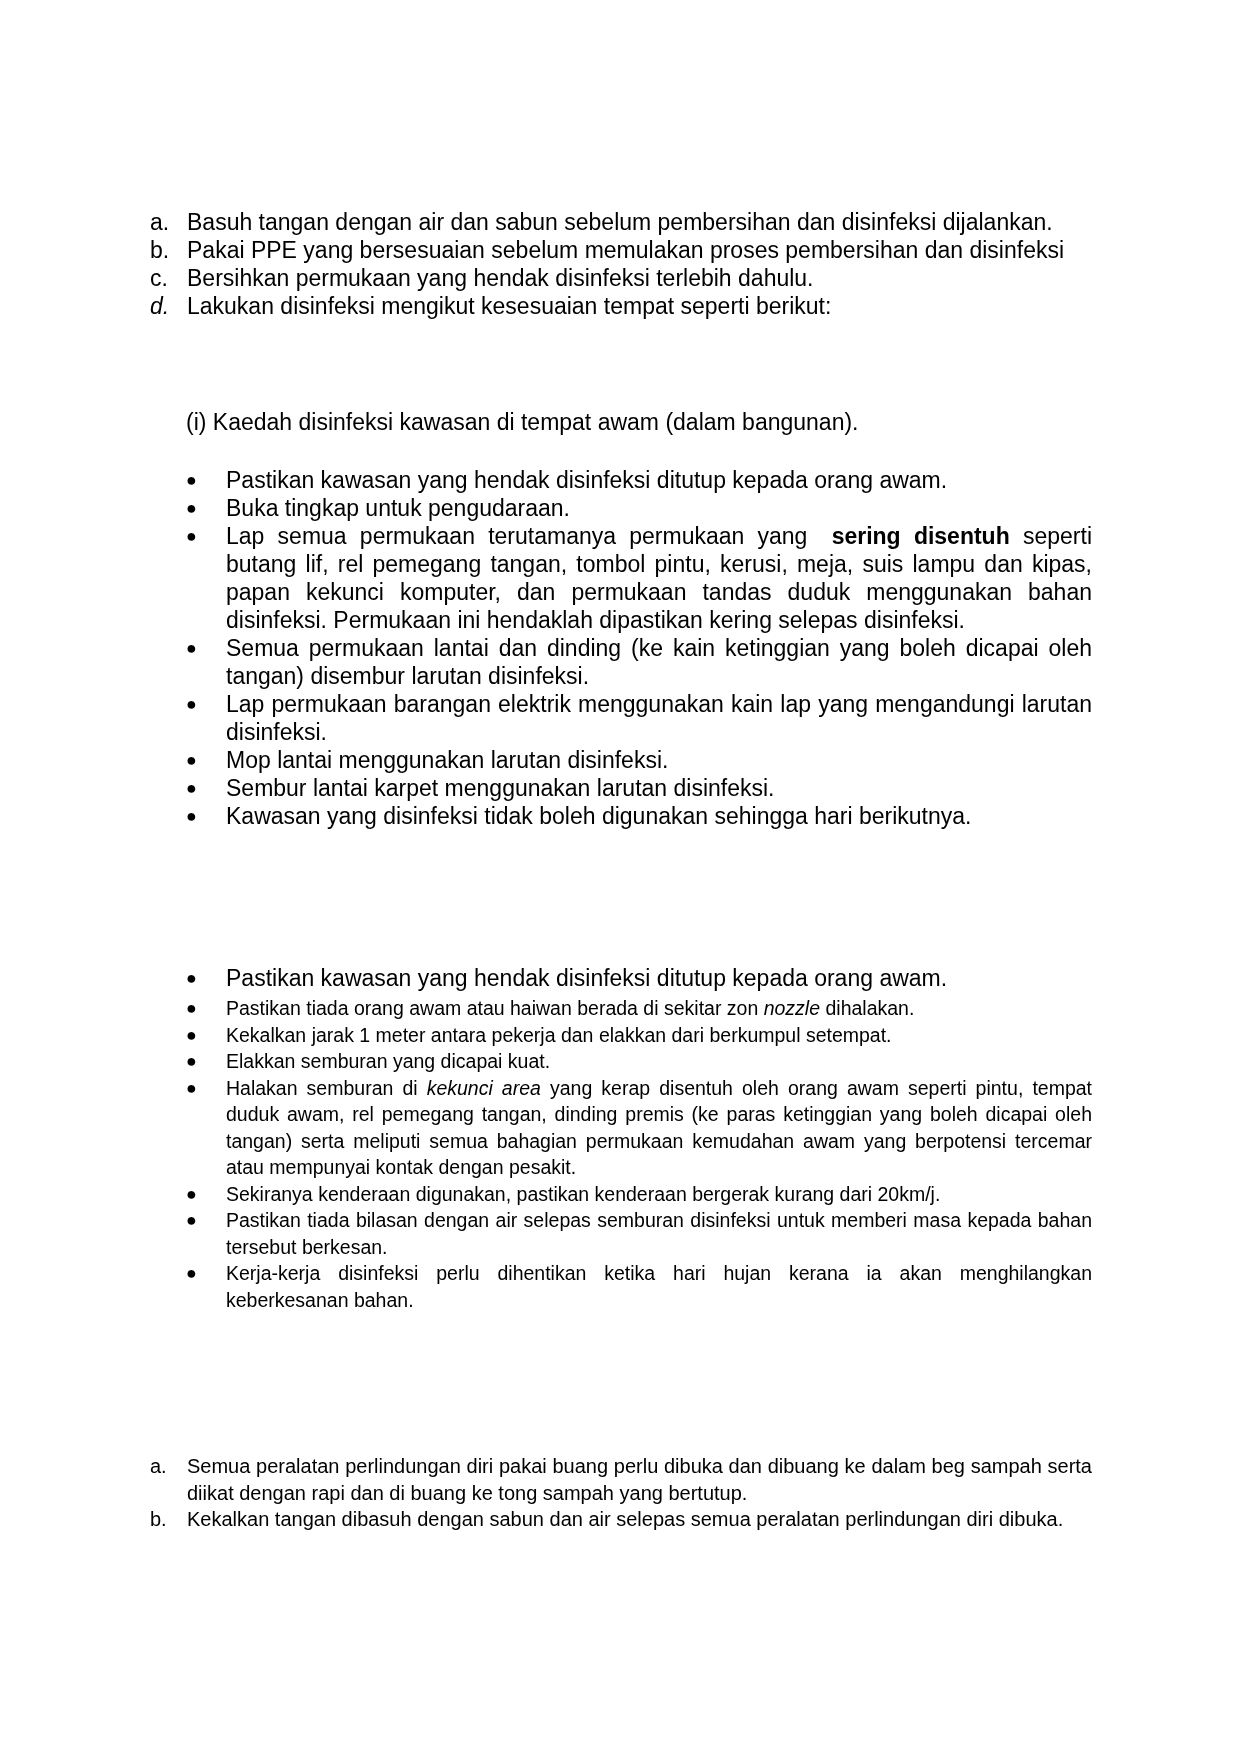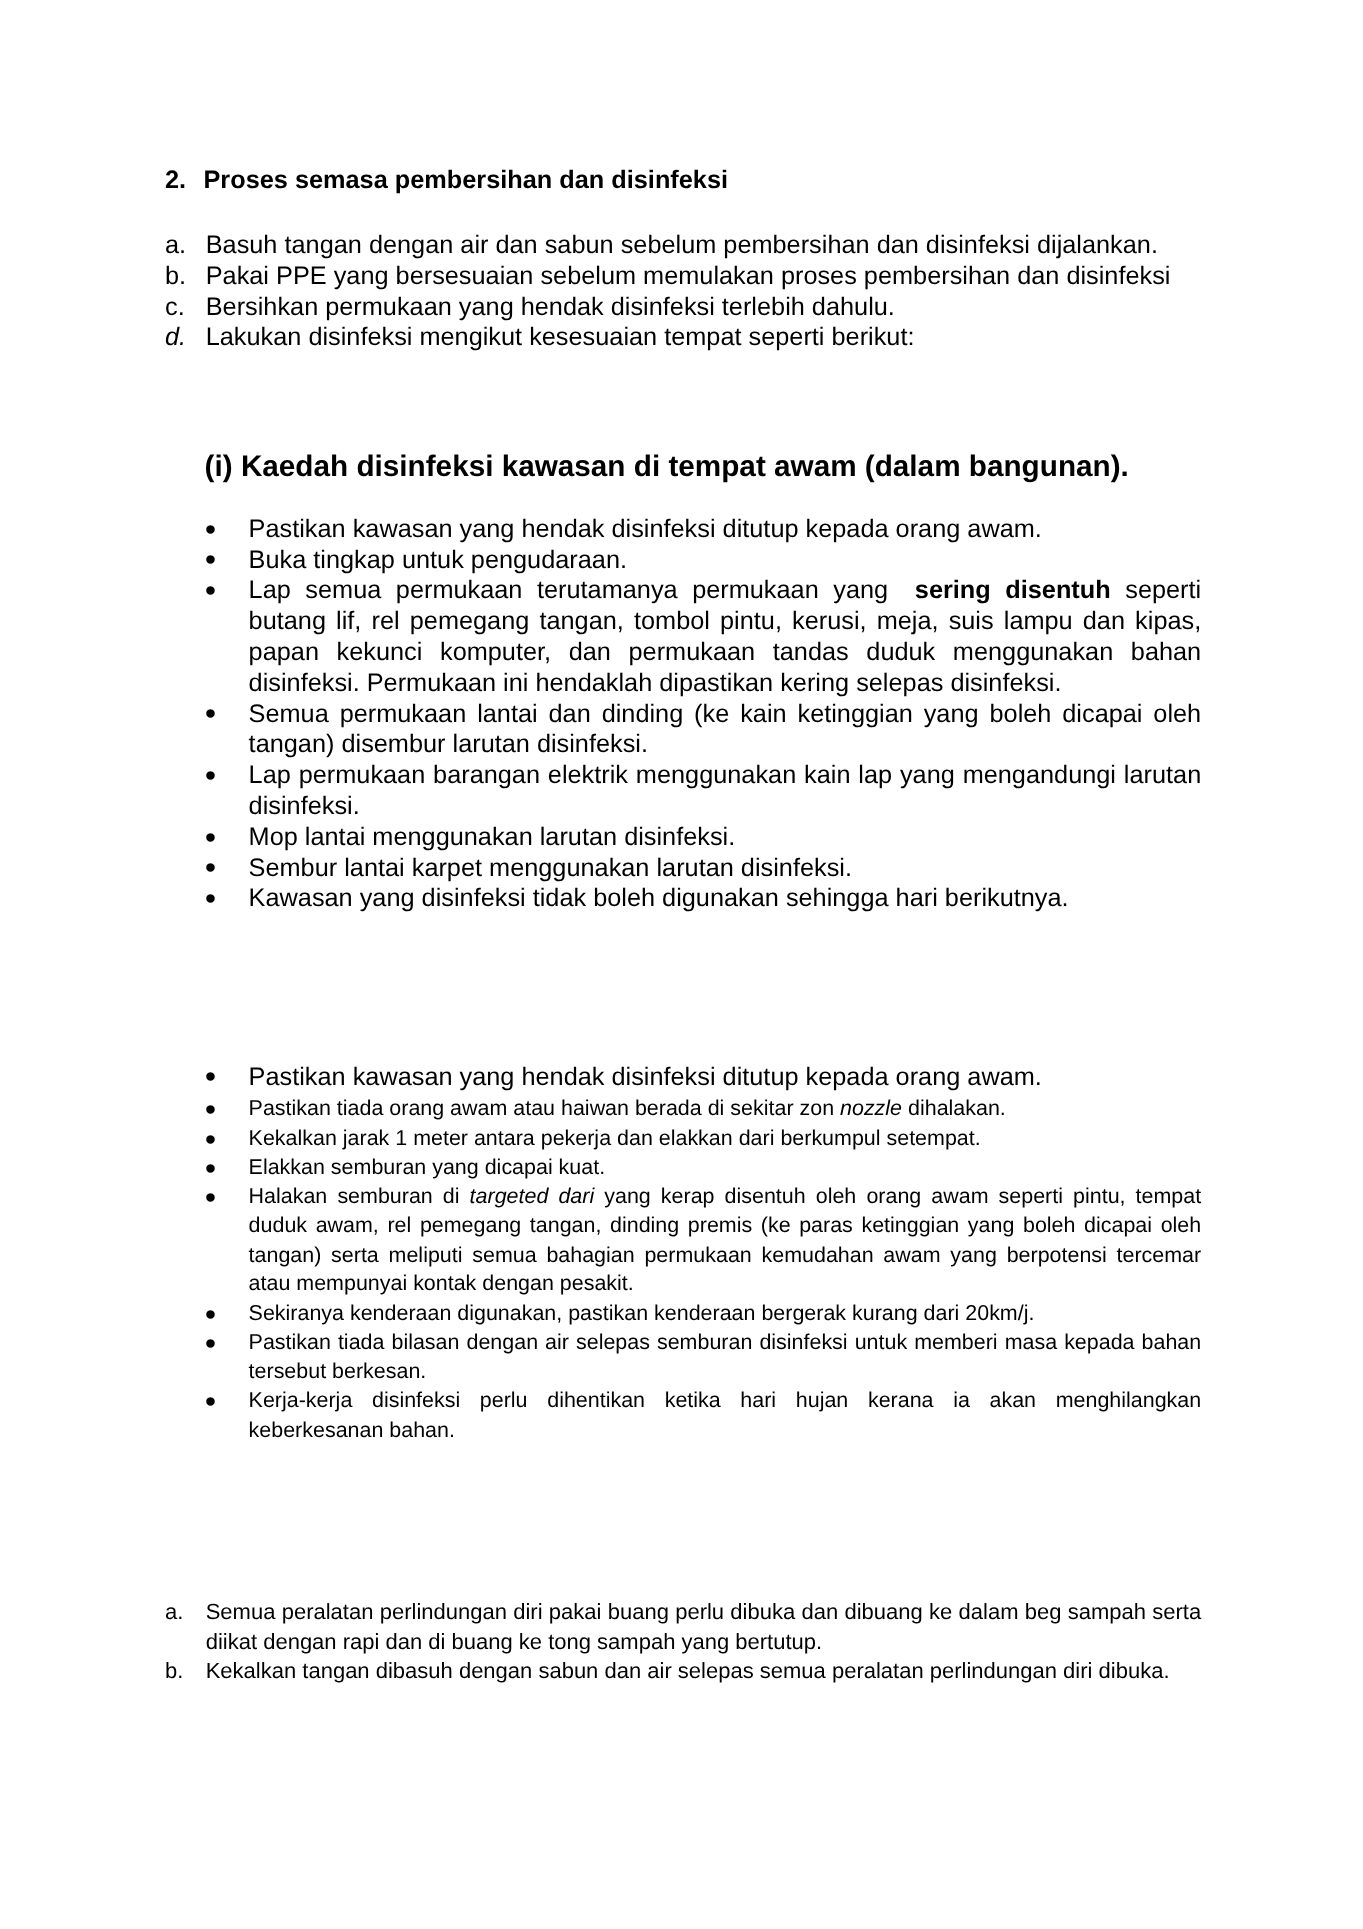--- a/index.html
+++ b/index.html
@@ -15,21 +15,21 @@
   .h2 .num { display: inline-block; width: 35px; }
   .alist {
     position: absolute; left: 150px; width: 942px; top: 208px;
     font-size: 23px; line-height: 28px;
   }
   .aitem { display: flex; }
   .aitem .lbl { width: 37px; flex: 0 0 37px; }
   .aitem .txt { flex: 1; text-align: justify; }
   .aitem .lbl.ital { font-style: italic; }
   .sub-h {
-    position: absolute; left: 186px; font-size: 27px; font-weight: bold;
+    position: absolute; left: 186px; font-size: 23px; font-weight: normal;
   }
   .blist {
     position: absolute; left: 186px; width: 906px;
     line-height: 28px;
   }
   .bitem { display: flex; }
   .bitem .dot { width: 40px; flex: 0 0 40px; font-size: 18px; line-height: inherit; }
   .bitem .txt { flex: 1; text-align: justify; }
   .blist.big { font-size: 23px; }
   .blist.small { font-size: 19.5px; line-height: 26.5px; }
@@ -44,23 +44,20 @@
   }
   .clist .aitem .lbl { width: 37px; flex: 0 0 37px; }
   i { font-style: italic; }
   b { font-weight: bold; margin-left: 11px; }
 </style>
 </head>
 <body>
 
 <div class="page">
 
-  <div class="h2">
-    <span class="num">2.</span><span>Proses semasa pembersihan dan disinfeksi</span>
-  </div>
 
   <div class="alist">
     <div class="aitem">
       <span class="lbl">a.</span>
       <span class="txt">Basuh tangan dengan air dan sabun sebelum pembersihan dan disinfeksi dijalankan.</span>
     </div>
     <div class="aitem">
       <span class="lbl">b.</span>
       <span class="txt">Pakai PPE yang bersesuaian sebelum memulakan proses pembersihan dan disinfeksi</span>
     </div>
@@ -127,21 +124,21 @@
     <div class="bitem">
       <span class="dot">●</span>
       <span class="txt">Kekalkan jarak 1 meter antara pekerja dan elakkan dari berkumpul setempat.</span>
     </div>
     <div class="bitem">
       <span class="dot">●</span>
       <span class="txt">Elakkan  semburan  yang  dicapai  kuat.</span>
     </div>
     <div class="bitem">
       <span class="dot">●</span>
-      <span class="txt"><span>Halakan semburan di </span><i>targeted dari</i><span> yang kerap disentuh oleh orang awam seperti pintu, tempat duduk awam, rel pemegang tangan, dinding premis (ke paras ketinggian yang boleh dicapai oleh tangan) serta meliputi semua bahagian permukaan kemudahan  awam  yang  berpotensi tercemar atau mempunyai kontak dengan pesakit.</span></span>
+      <span class="txt"><span>Halakan semburan di </span><i>kekunci area</i><span> yang kerap disentuh oleh orang awam seperti pintu, tempat duduk awam, rel pemegang tangan, dinding premis (ke paras ketinggian yang boleh dicapai oleh tangan) serta meliputi semua bahagian permukaan kemudahan  awam  yang  berpotensi tercemar atau mempunyai kontak dengan pesakit.</span></span>
     </div>
     <div class="bitem">
       <span class="dot">●</span>
       <span class="txt">Sekiranya kenderaan digunakan, pastikan kenderaan bergerak kurang dari 20km/j.</span>
     </div>
     <div class="bitem">
       <span class="dot">●</span>
       <span class="txt">Pastikan tiada bilasan dengan air selepas semburan disinfeksi untuk memberi masa kepada bahan tersebut berkesan.</span>
     </div>
     <div class="bitem">

